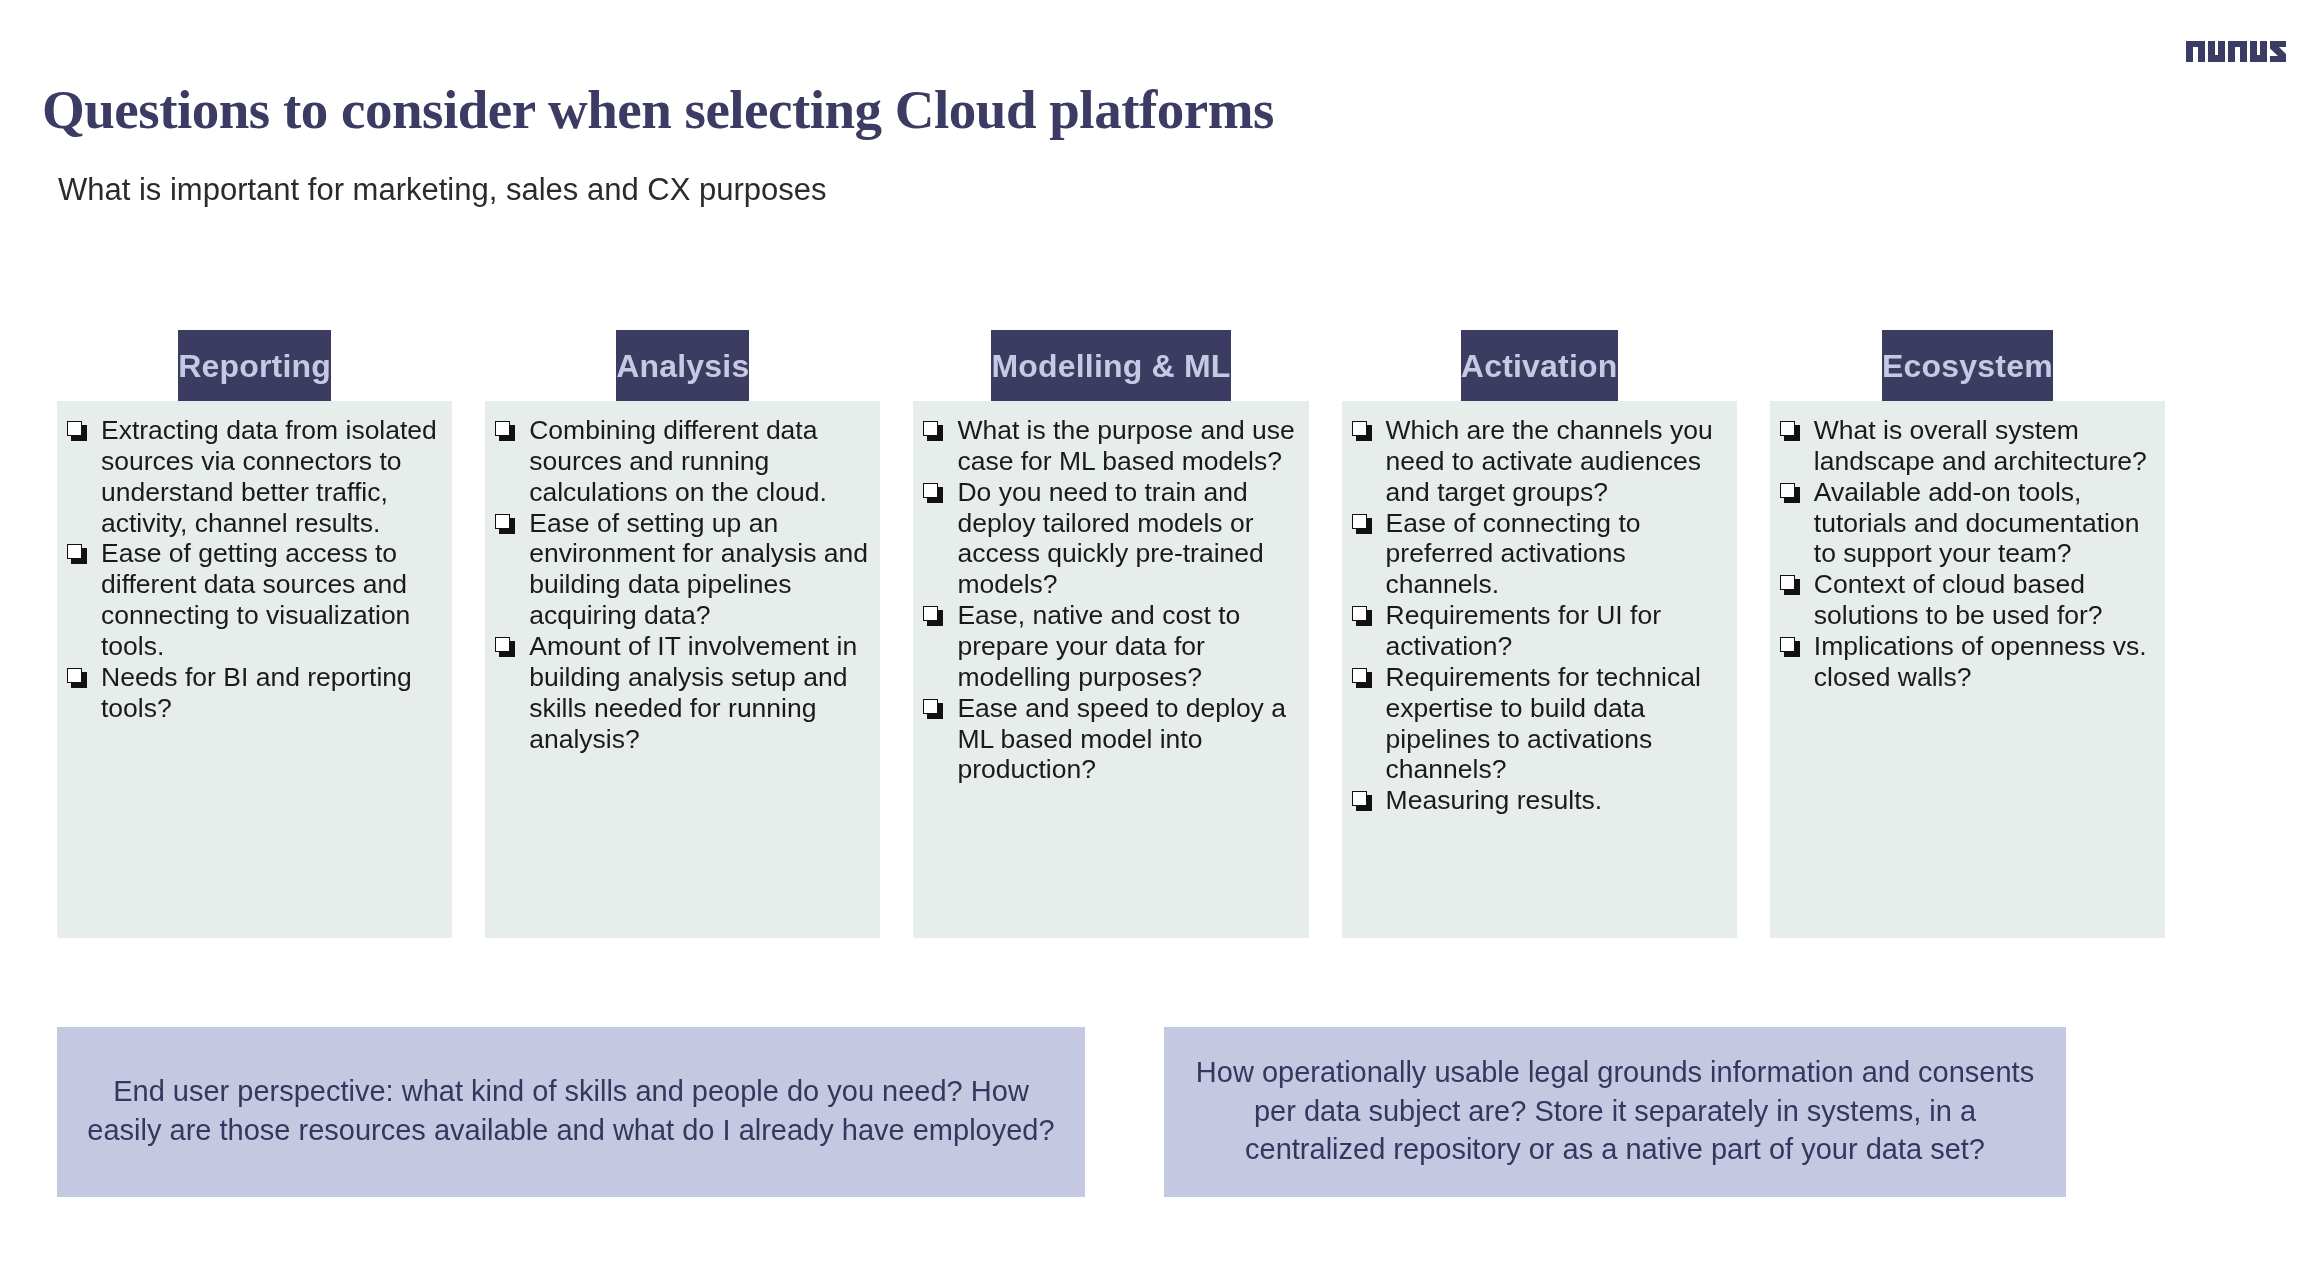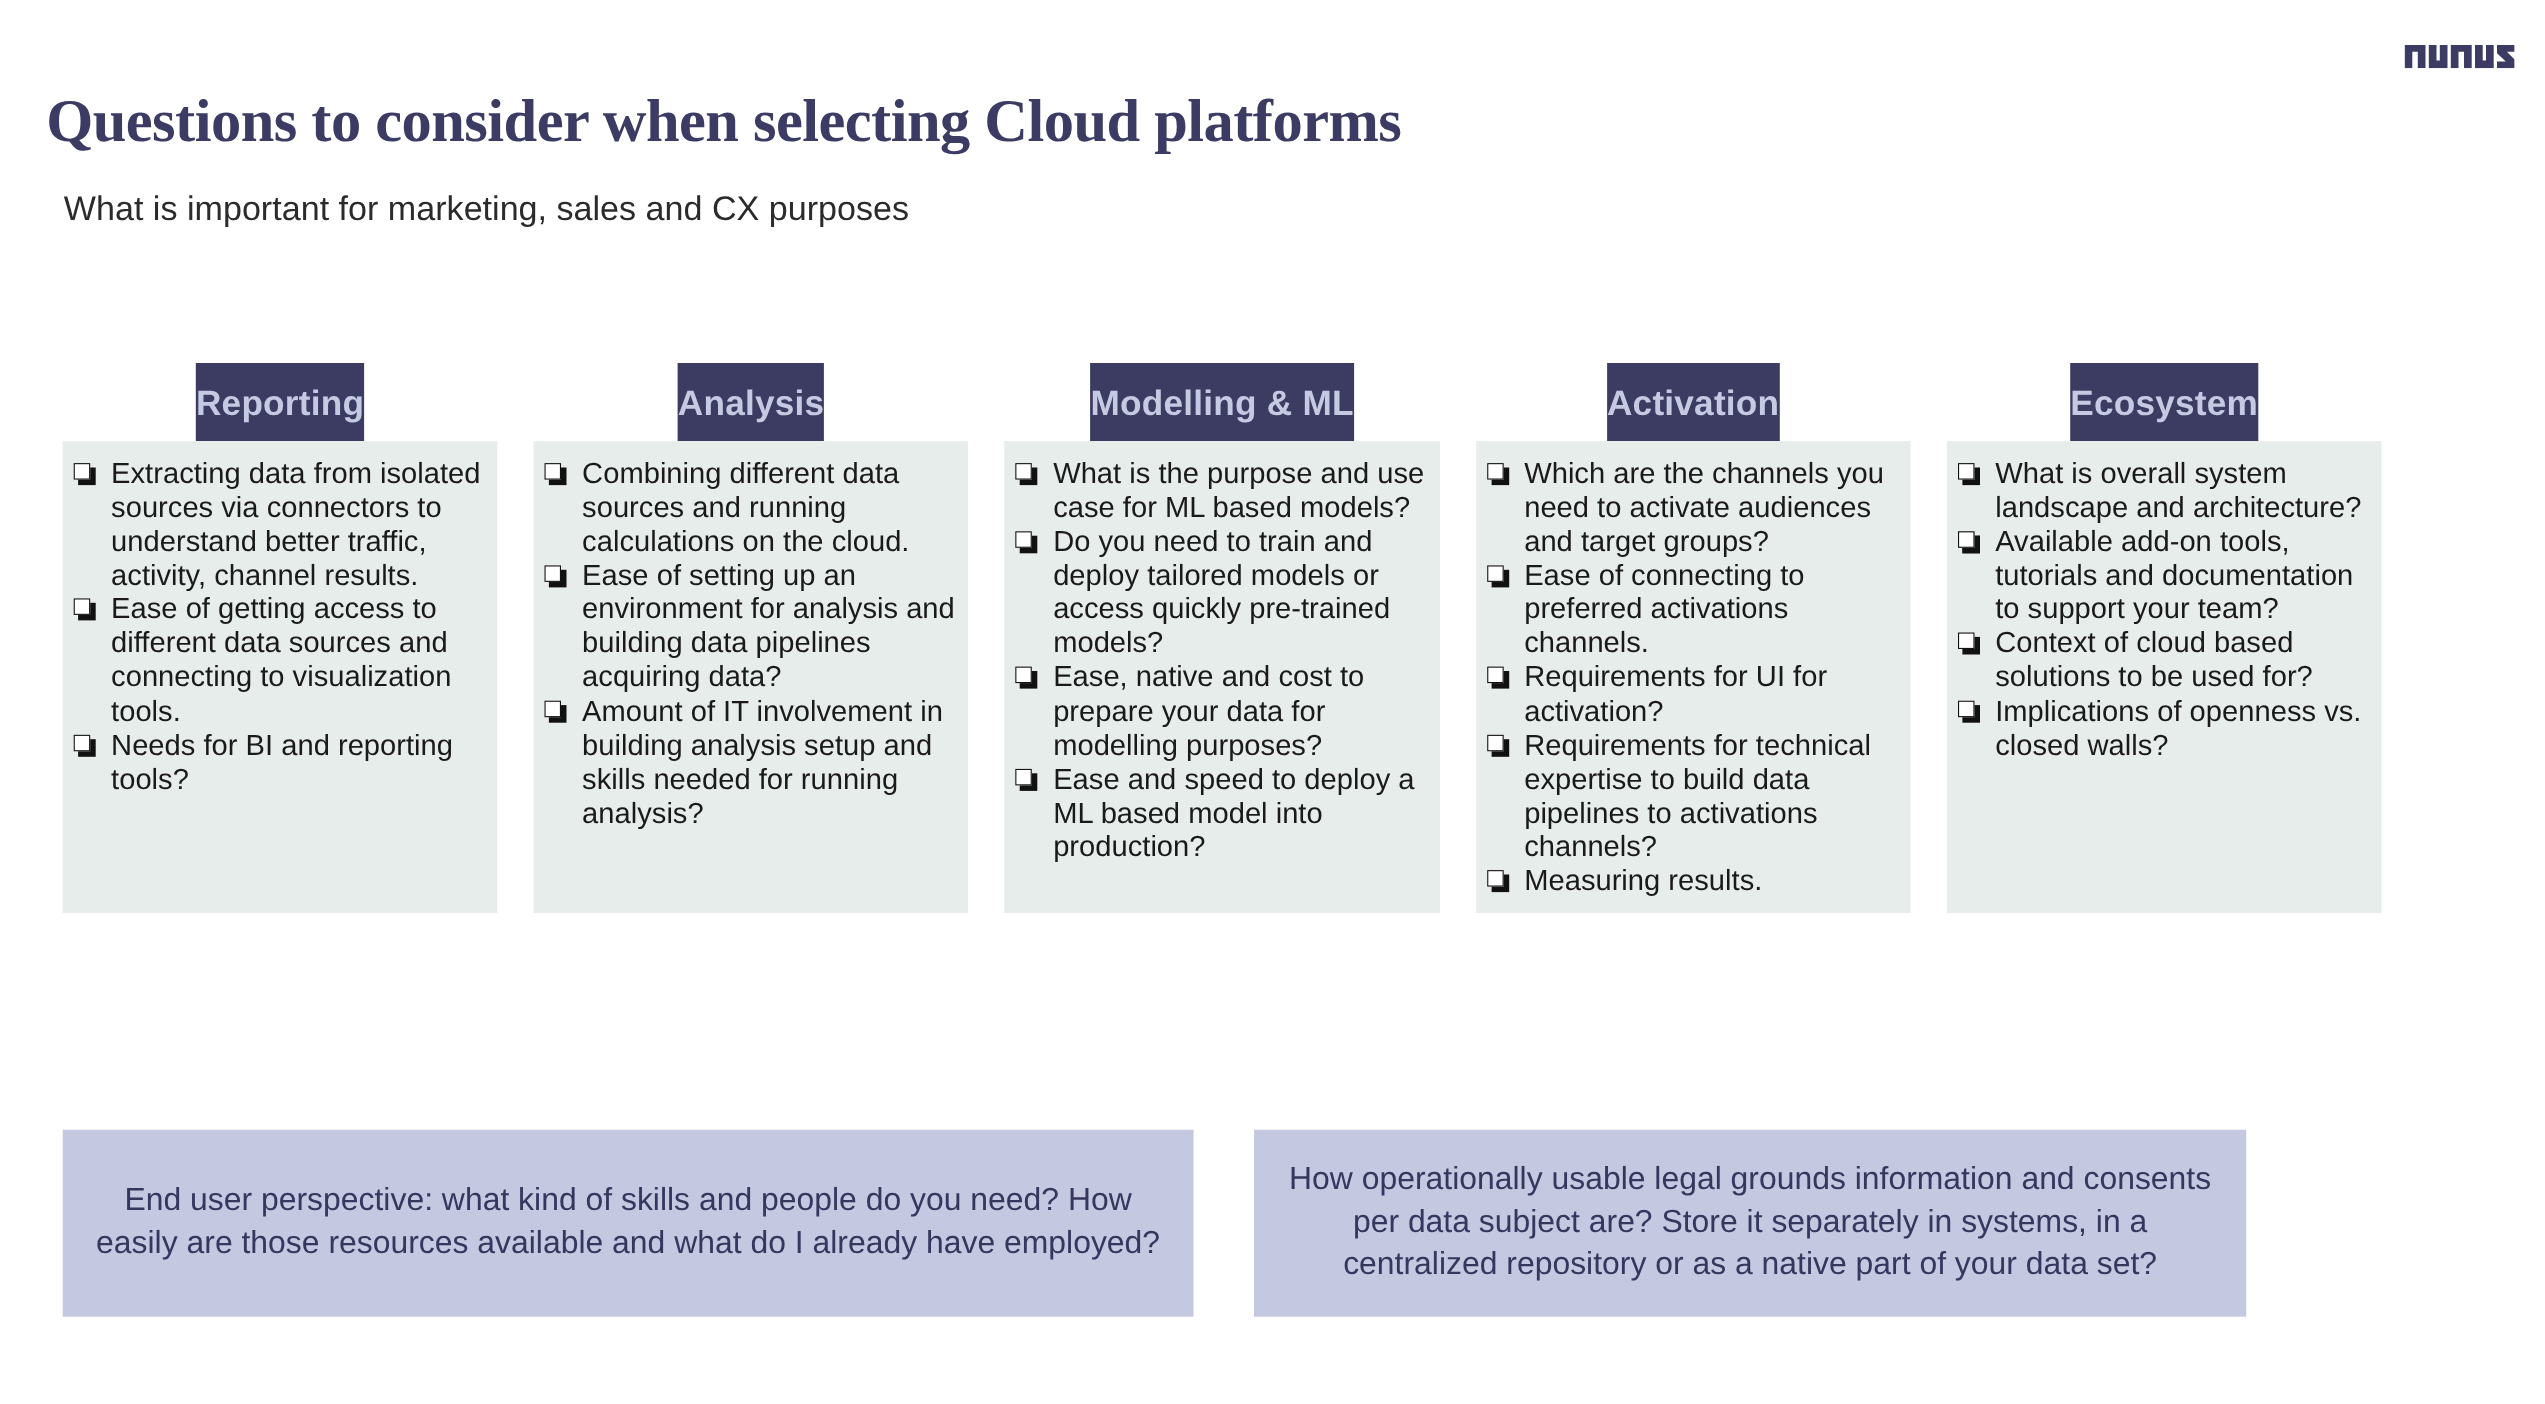--- a/index.html
+++ b/index.html
@@ -79,21 +79,21 @@
   }
   .col-header-label {
     color: #c5c9e2;
     font-size: 32px;
     font-weight: bold;
     letter-spacing: 0.2px;
     line-height: 1;
   }
   .col-body {
     background: #e7edea;
-    height: 429px;
+    height: 537px;
     padding: 14px 10px 10px 8px;
     box-sizing: border-box;
     overflow: hidden;
   }
   ul.bullets {
     list-style: none;
     margin: 0;
     padding: 0;
   }
   ul.bullets li {
@@ -130,21 +130,21 @@
     box-sizing: border-box;
   }
 
   
   .callouts {
     position: absolute;
     left: 57px;
     top: 1027px;
     width: 2108px;
     display: flex;
-    gap: 55px;
+    gap: 79px;
   }
   .callout {
     background: #c4c9e1;
     box-sizing: border-box;
     padding: 26px 30px 28px 30px;
     text-align: center;
     display: flex;
     align-items: center;
     justify-content: center;
   }

